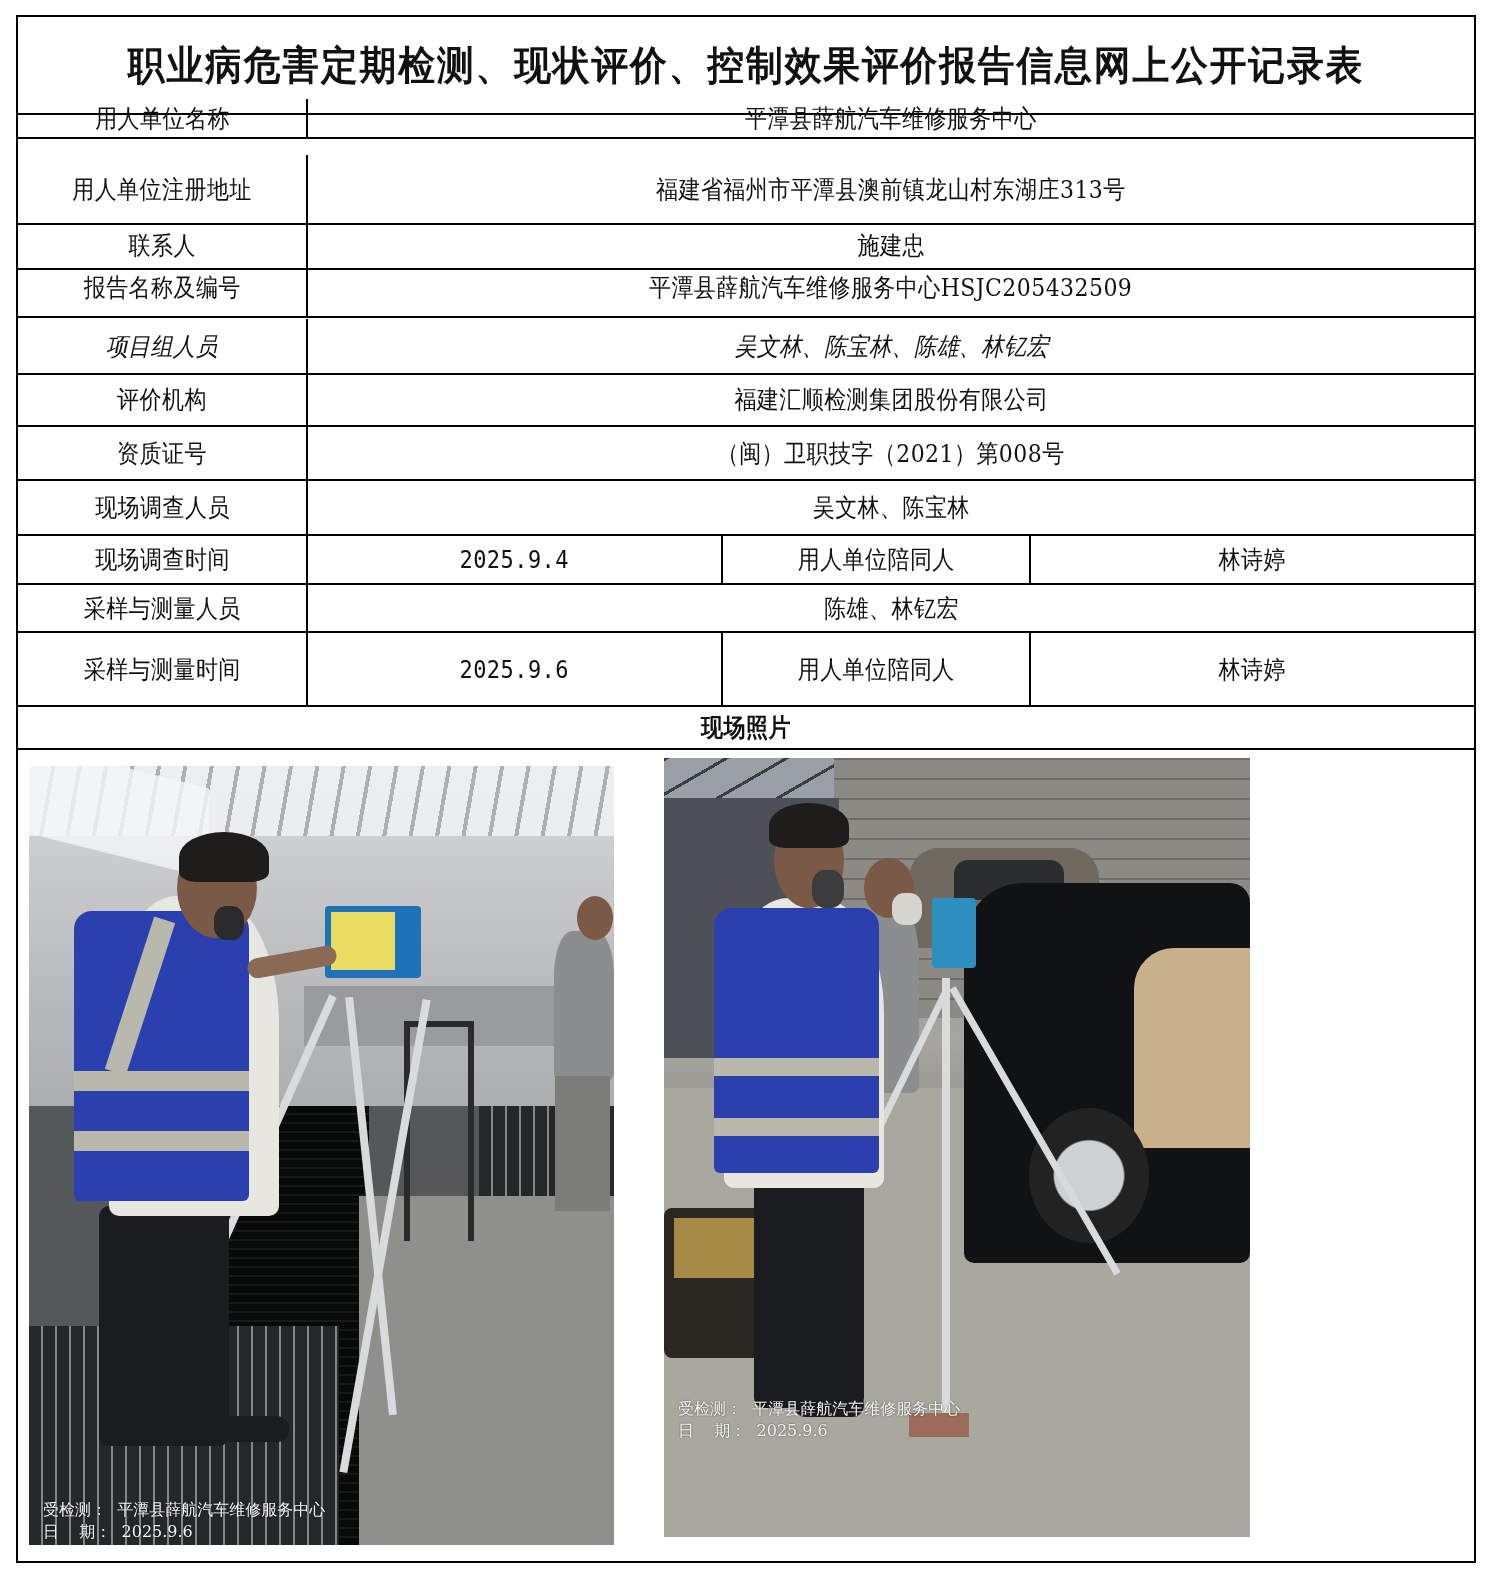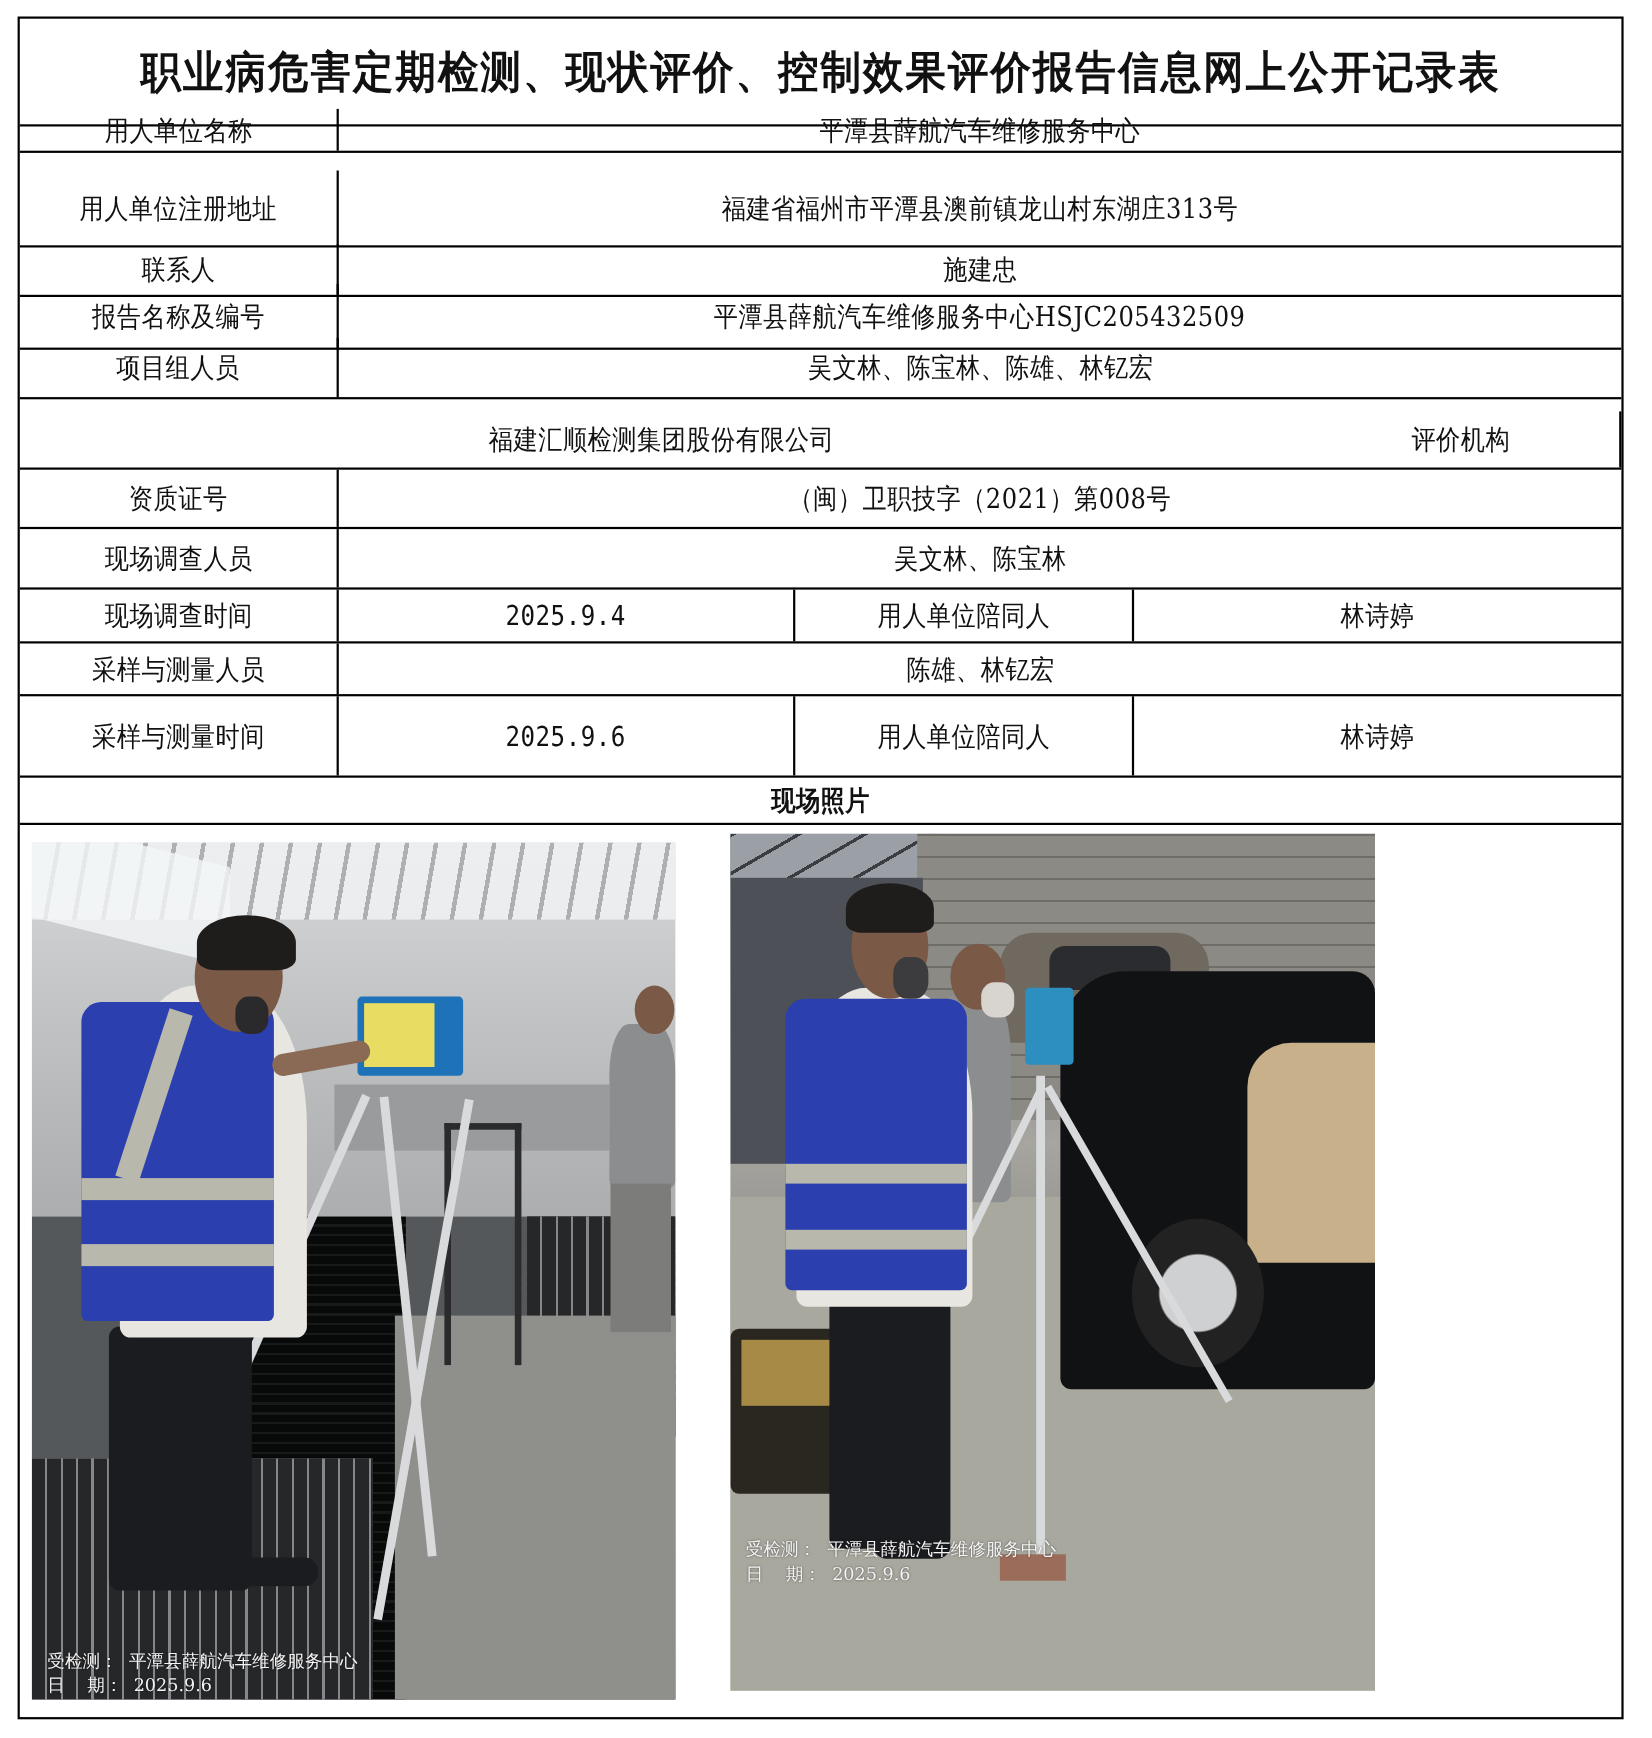--- a/index.html
+++ b/index.html
@@ -110,34 +110,34 @@
       </div>
   </div>
   <div class="row" style="top:241px;height:60px;">
     <div class="cell-wrap label">
         <div class="cell">报告名称及编号</div>
       </div>
     <div class="cell-wrap value">
         <div class="cell">平潭县薛航汽车维修服务中心HSJC205432509</div>
       </div>
   </div>
-  <div class="row" style="top:290px;height:56px;">
+  <div class="row" style="top:302px;height:56px;font-style:italic;">
     <div class="cell-wrap label">
         <div class="cell">项目组人员</div>
       </div>
     <div class="cell-wrap value">
         <div class="cell">吴文林、陈宝林、陈雄、林钇宏</div>
       </div>
   </div>
   <div class="row" style="top:357px;height:53px;">
+    <div class="cell-wrap label">
+        <div class="cell">评价机构</div>
+      </div>
     <div class="cell-wrap value">
         <div class="cell">福建汇顺检测集团股份有限公司</div>
-      </div>
-    <div class="cell-wrap label">
-        <div class="cell">评价机构</div>
       </div>
   </div>
   <div class="row" style="top:410px;height:54px;">
     <div class="cell-wrap label">
         <div class="cell">资质证号</div>
       </div>
     <div class="cell-wrap value">
         <div class="cell">（闽）卫职技字（2021）第008号</div>
       </div>
   </div>

